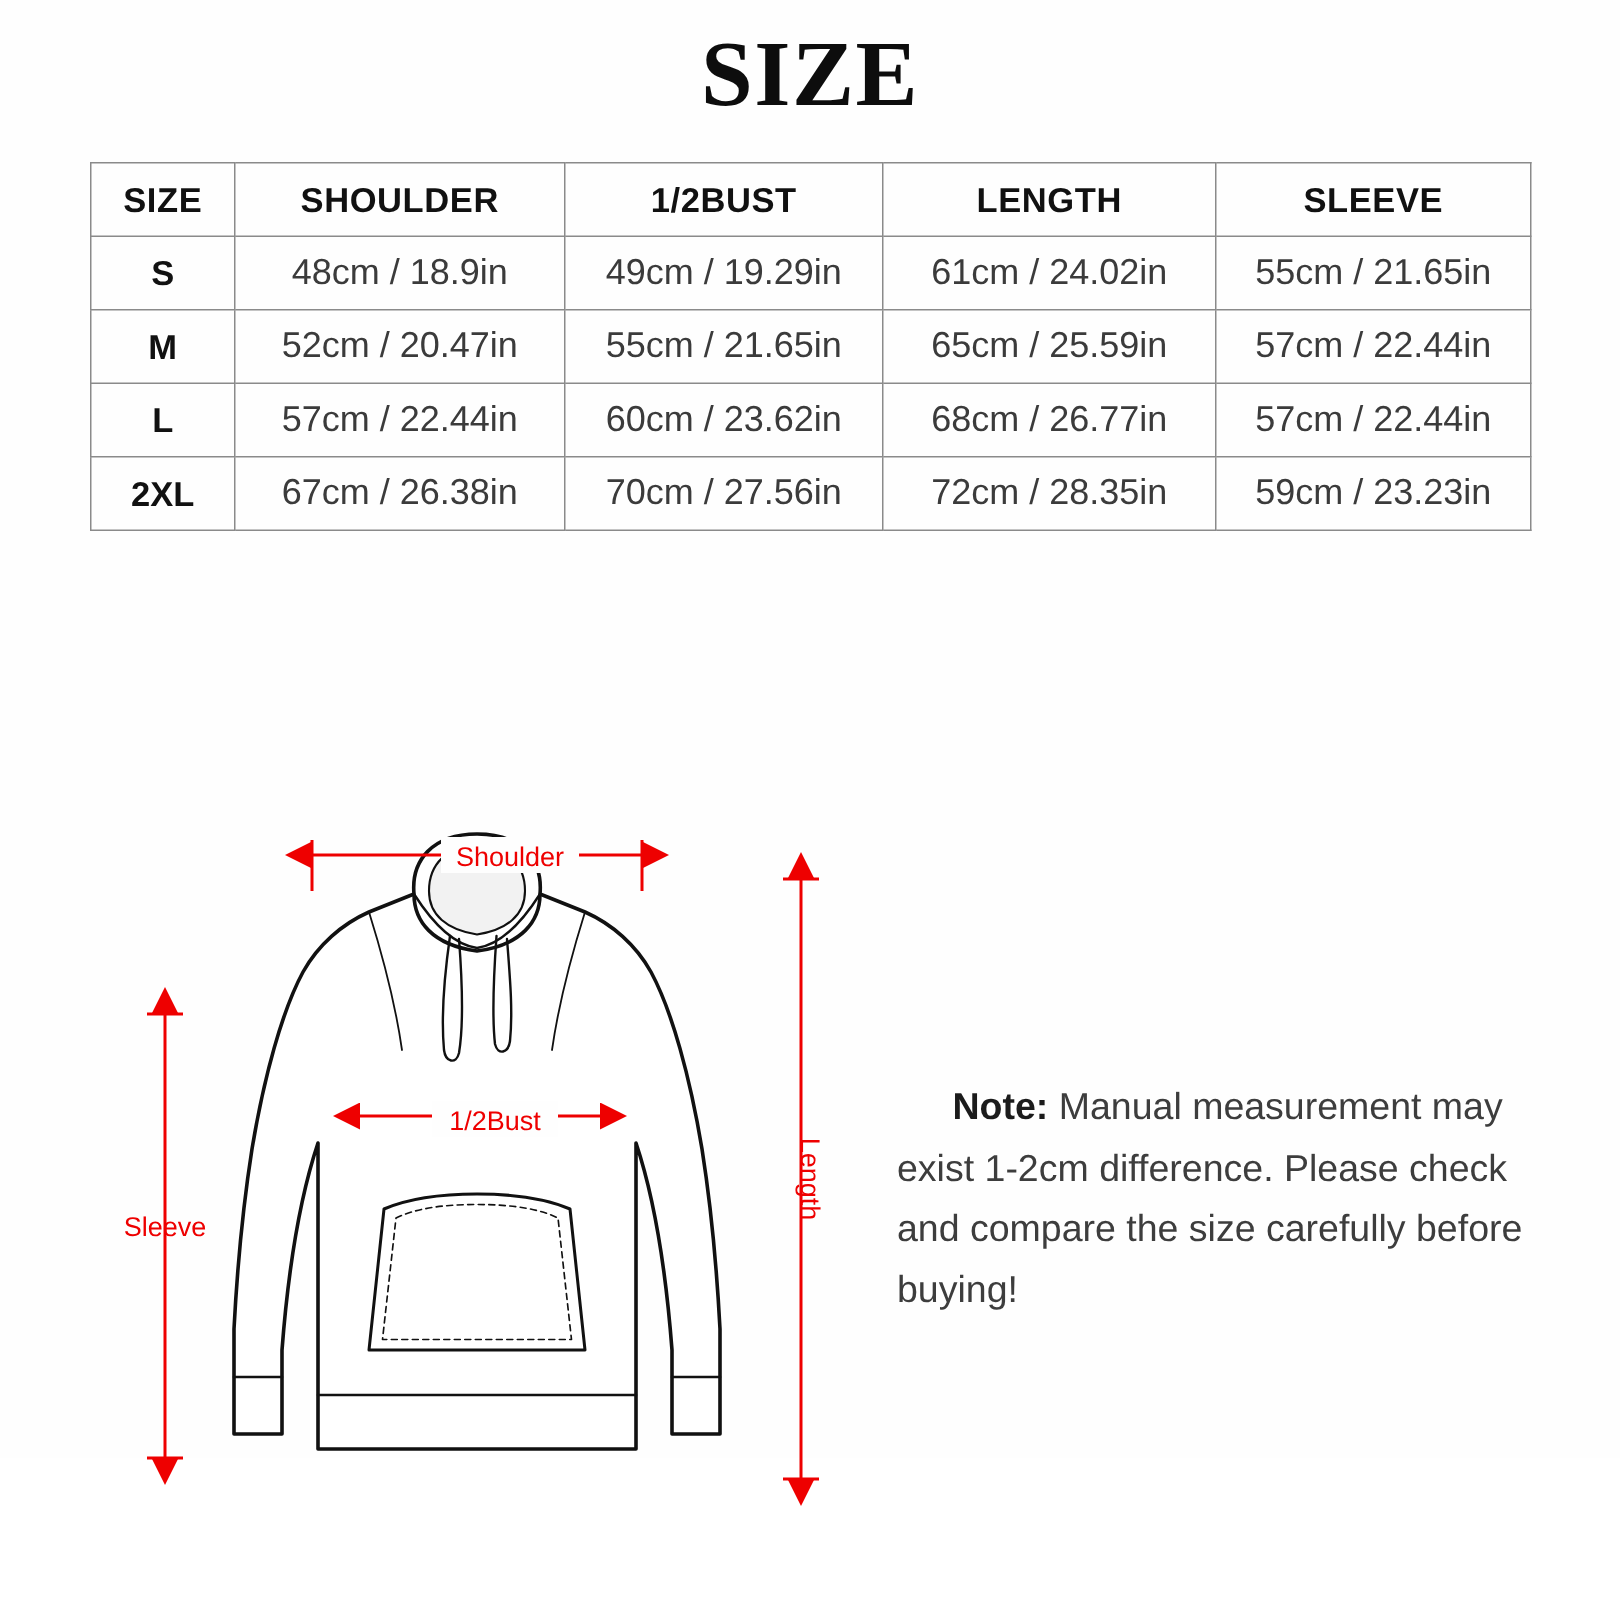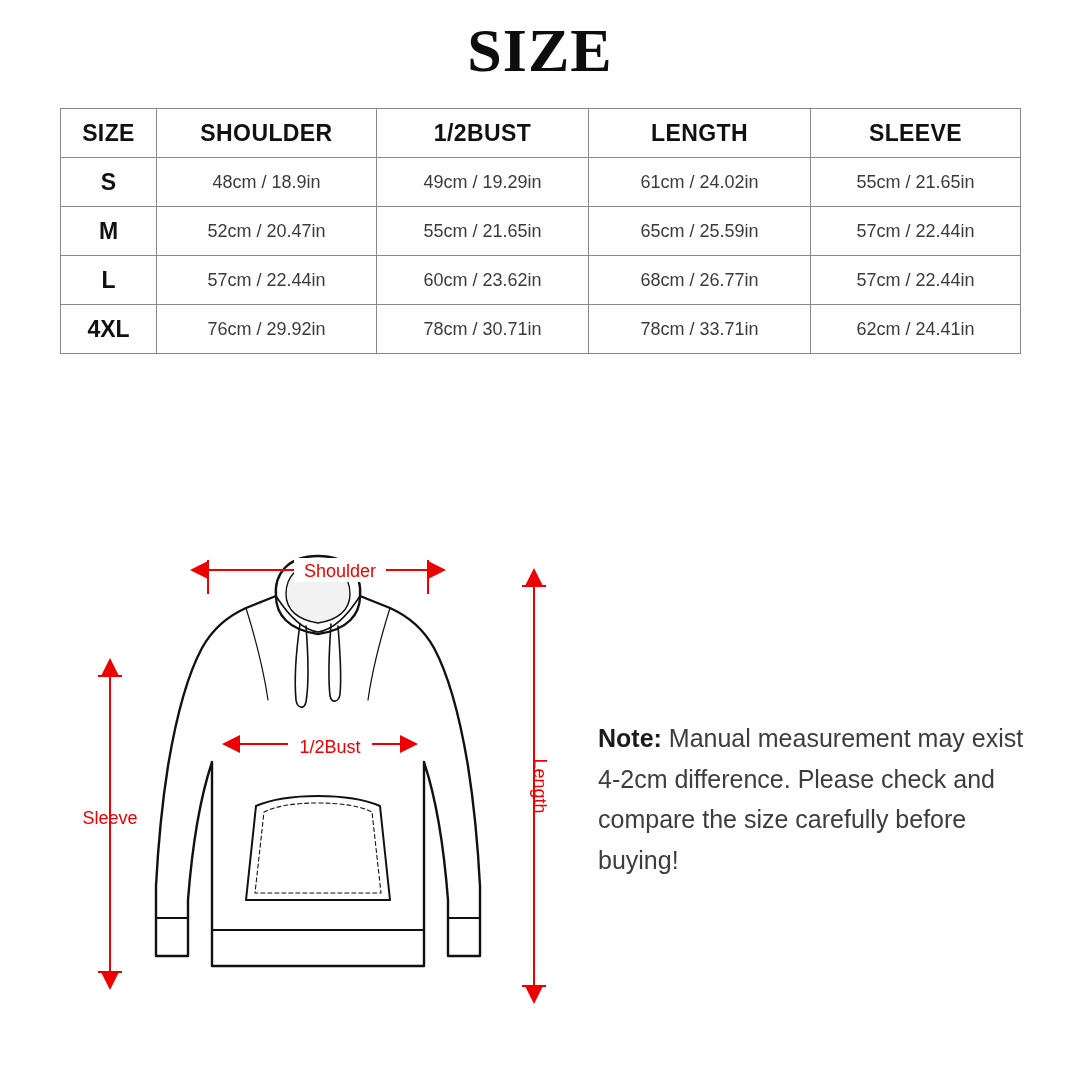--- a/index.html
+++ b/index.html
@@ -62,21 +62,21 @@
     font-weight: 700;
     color: #111;
     letter-spacing: 0.4px;
   }
   table.size-table td.sz {
     font-size: 23px;
     font-weight: 700;
     color: #111;
   }
   table.size-table td.val {
-    font-size: 18px;
+    font-size: 24px;
     font-weight: 400;
     color: #3b3b3b;
   }
   col.c-size { width: 96px; }
   col.c-sh   { width: 220px; }
   col.c-bu   { width: 212px; }
   col.c-le   { width: 222px; }
   col.c-sl   { width: 210px; }
 
   
@@ -95,20 +95,21 @@
     left: 598px;
     top: 718px;
     width: 430px;
     font-size: 25px;
     line-height: 1.62;
     color: #3d3d3d;
   }
   .note .nb {
     font-weight: 700;
     color: #1b1b1b;
+    margin-left: 37px;
   }
 </style>
 </head>
 <body>
 
 <div id="page">
 
   <div class="title">SIZE</div>
 
   <div class="table-wrap">
@@ -145,25 +146,25 @@
           <td class="val">57cm / 22.44in</td>
         </tr>
         <tr>
           <td class="sz">L</td>
           <td class="val">57cm / 22.44in</td>
           <td class="val">60cm / 23.62in</td>
           <td class="val">68cm / 26.77in</td>
           <td class="val">57cm / 22.44in</td>
         </tr>
         <tr>
-          <td class="sz">4XL</td>
-          <td class="val">76cm / 29.92in</td>
-          <td class="val">78cm / 30.71in</td>
-          <td class="val">78cm / 33.71in</td>
-          <td class="val">62cm / 24.41in</td>
+          <td class="sz">2XL</td>
+          <td class="val">67cm / 26.38in</td>
+          <td class="val">70cm / 27.56in</td>
+          <td class="val">72cm / 28.35in</td>
+          <td class="val">59cm / 23.23in</td>
         </tr>
       </tbody>
     </table>
   </div>
 
   <div class="figure">
     <svg width="540" height="470" viewBox="0 0 540 470" xmlns="http://www.w3.org/2000/svg">
       <defs>
         <marker id="arrL" markerWidth="10" markerHeight="9" refX="9" refY="4.5" orient="auto">
           <path d="M9,0 L0,4.5 L9,9 Z" fill="#ee0000"></path>
@@ -236,16 +237,16 @@
         <text x="270" y="205" font-size="18" text-anchor="middle">1/2Bust</text>
 
         <text x="474" y="238" font-size="18" text-anchor="middle" transform="rotate(90 474 238)">Length</text>
 
         <text x="50" y="276" font-size="18" text-anchor="middle">Sleeve</text>
       </g>
     </svg>
   </div>
 
   <div class="note">
-    <span class="nb">Note:</span><span> Manual measurement may exist 4-2cm difference. Please check and compare the size carefully before buying!</span>
+    <span class="nb">Note:</span><span> Manual measurement may exist 1-2cm difference. Please check and compare the size carefully before buying!</span>
   </div>
 
 </div>
 
 </body></html>

